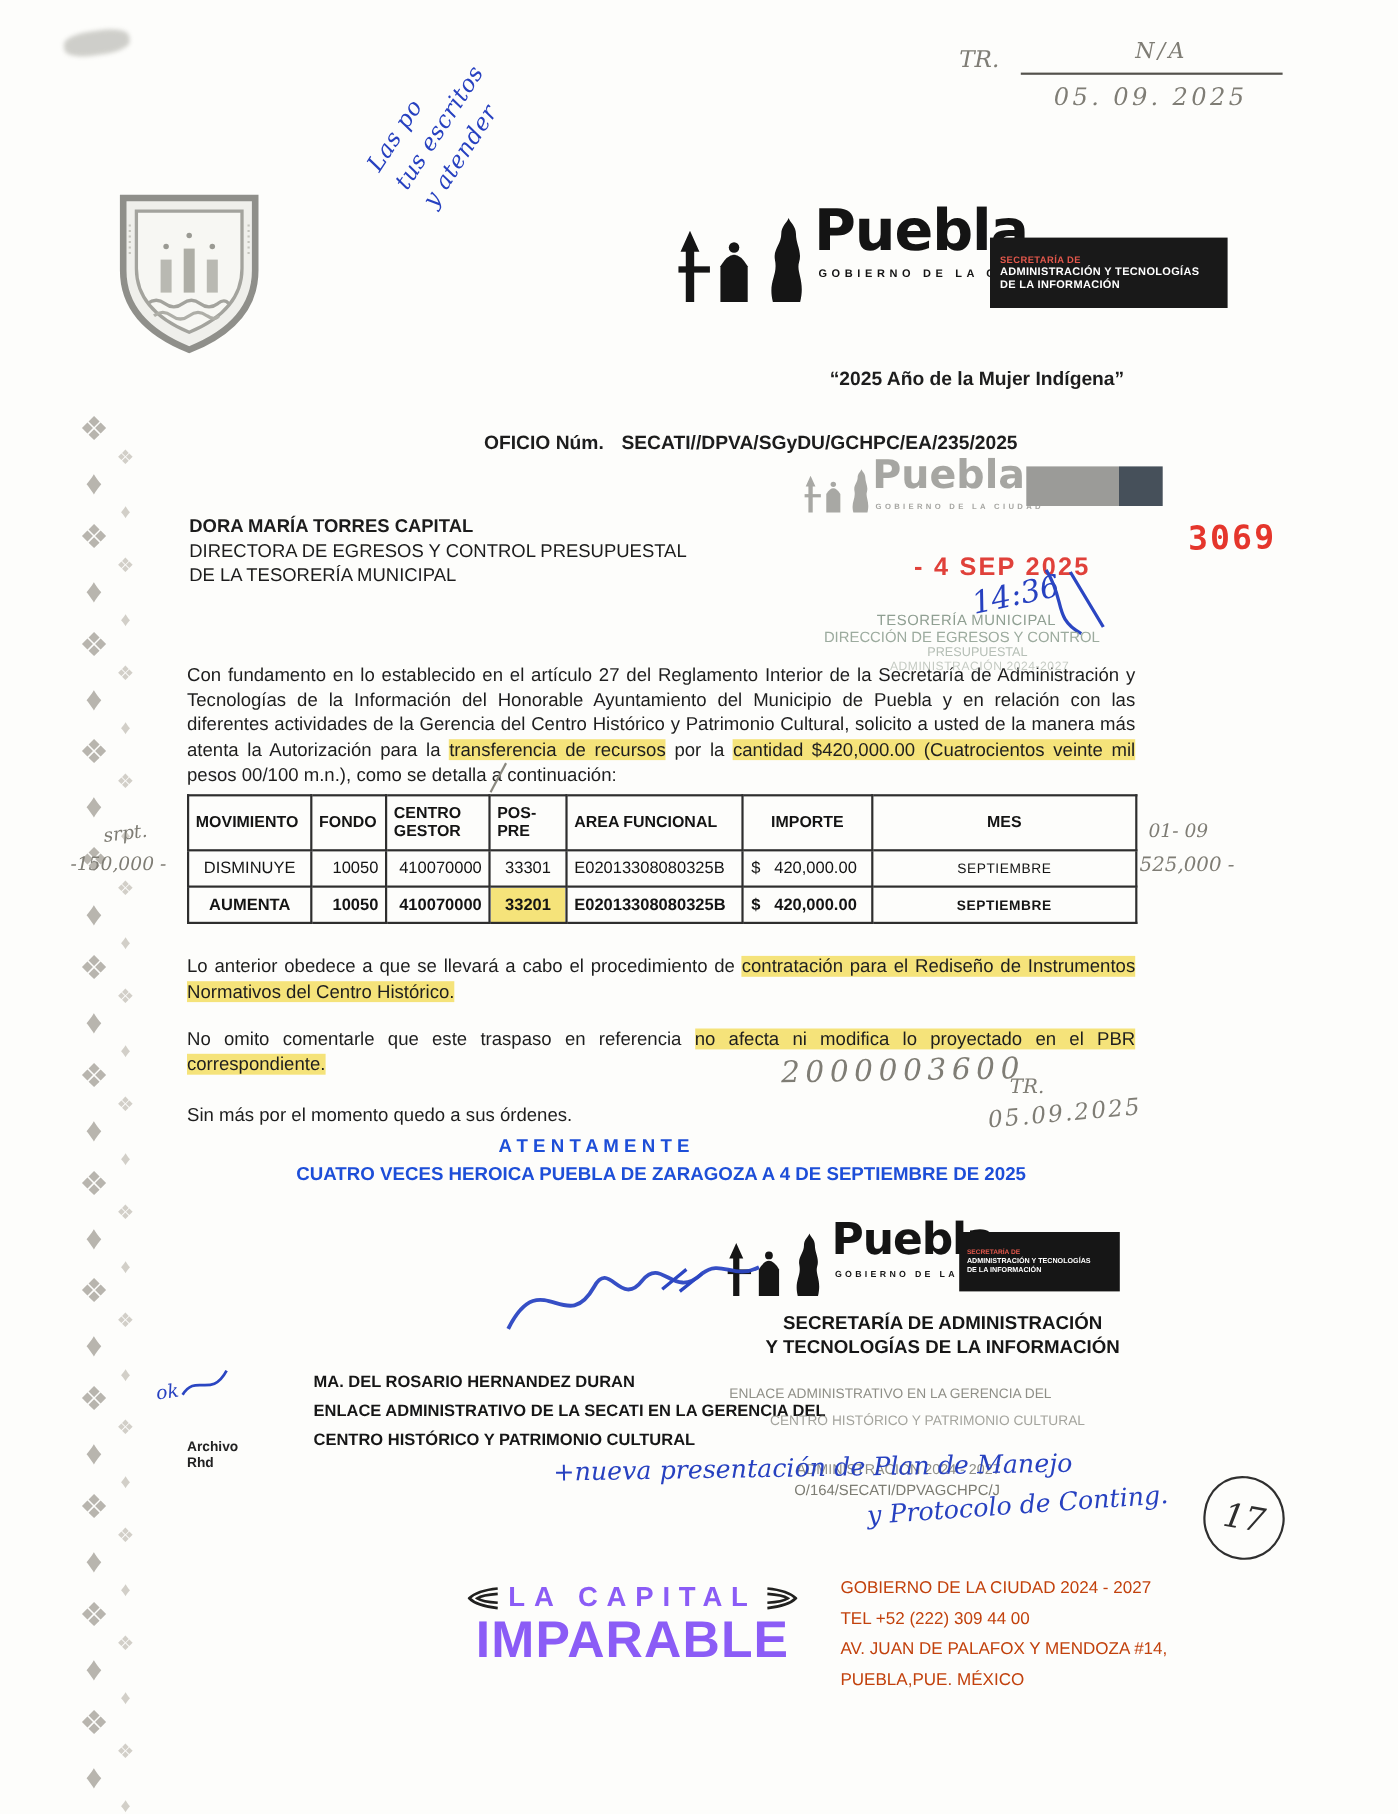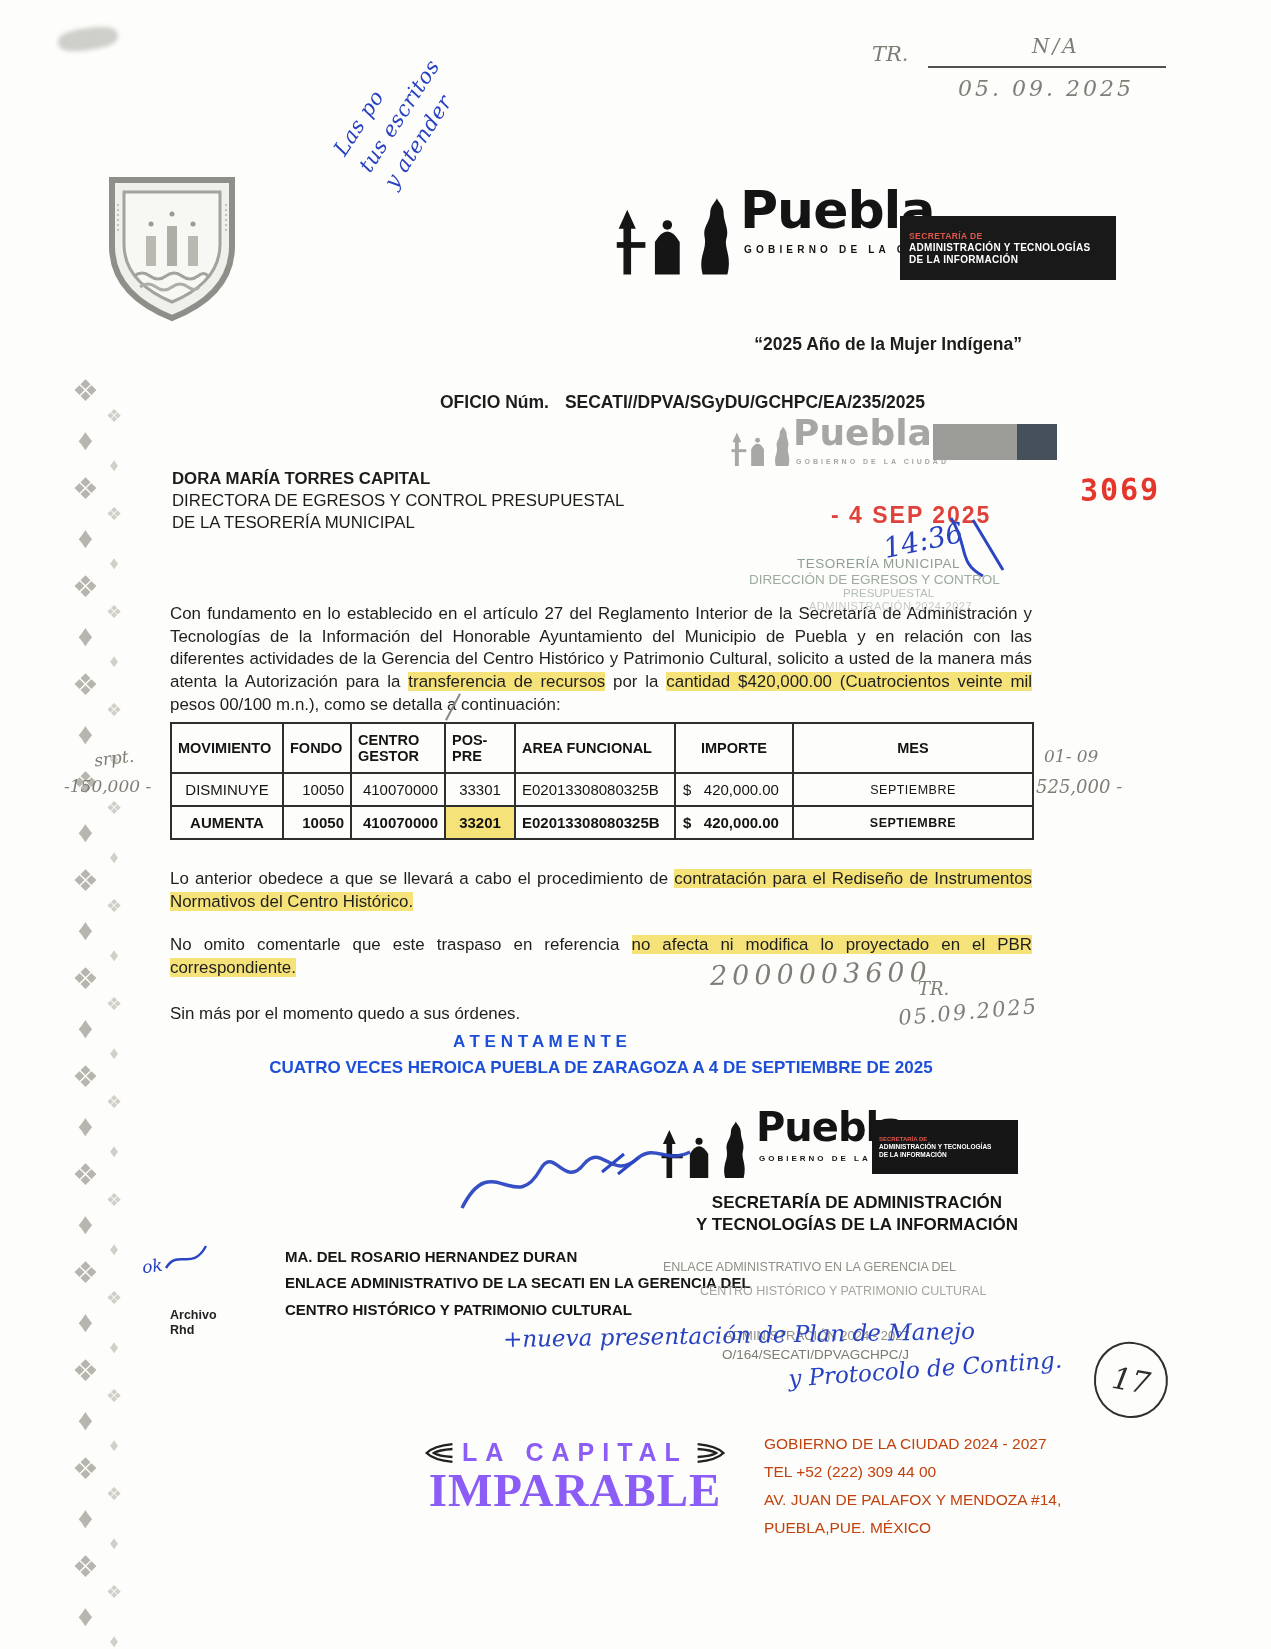--- a/index.html
+++ b/index.html
@@ -80,21 +80,21 @@
   .archivo{font-size:12.5px;font-weight:bold;color:#222;line-height:15px}
 
   .blue-note{font-size:23px;white-space:nowrap}
   .page-circle{width:70px;height:72px;border:2.5px solid #2f2f2f;border-radius:48% 52% 50% 50%;transform:rotate(6deg);display:flex;align-items:center;justify-content:center}
   .page-circle span{font-family:"DejaVu Serif",serif;font-style:italic;font-size:30px;color:#2e2e2e;transform:rotate(4deg)}
 
   
   .capital{width:300px;text-align:center;color:#8b5cf6}
   .capital .row1{display:flex;align-items:center;justify-content:center;gap:8px}
   .capital .top{font-size:25px;font-weight:bold;letter-spacing:8px;white-space:nowrap}
-  .capital .main{font-size:47px;font-weight:bold;letter-spacing:1px;line-height:46px;font-family:Liberation Serif, serif}
+  .capital .main{font-size:47px;font-weight:bold;letter-spacing:1px;line-height:46px;font-family:Liberation Sans, sans-serif}
   .gov-text{font-size:15.5px;line-height:28px;color:#c2410c;white-space:nowrap}
 </style>
 </head>
 <body>
 
 <div class="page">
 
   <div class="abs ornament" style="left:72px;top:366px">❖
 ♦
 ❖

